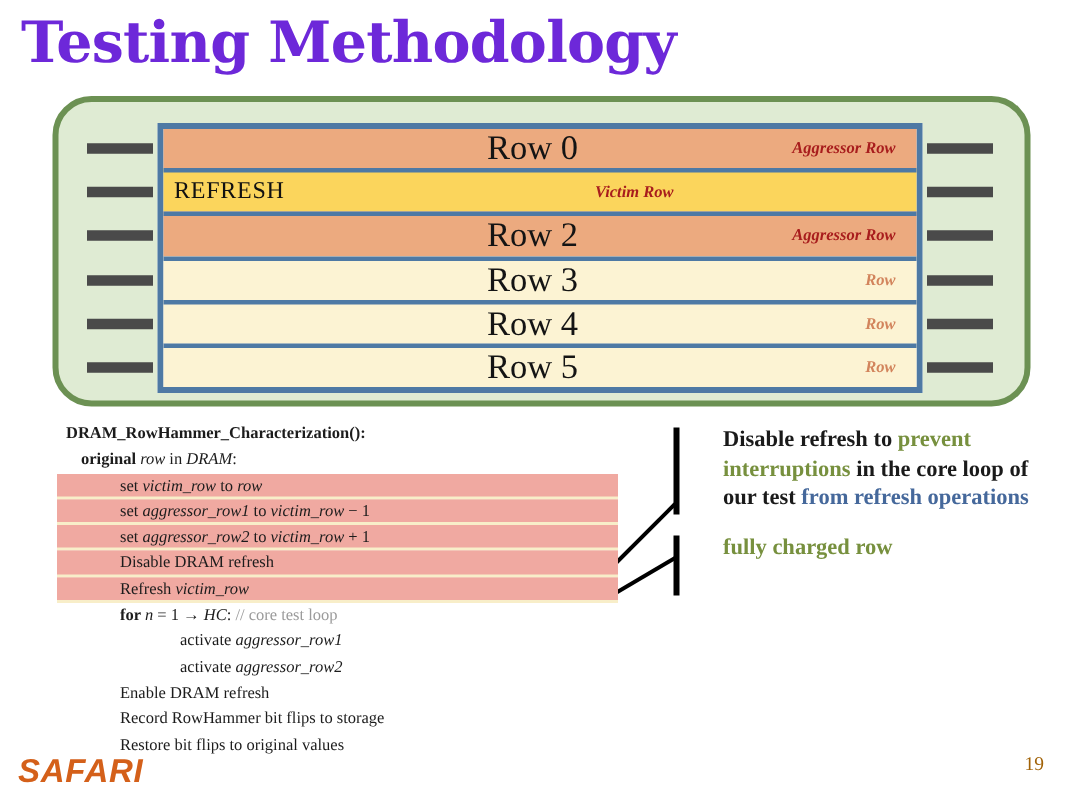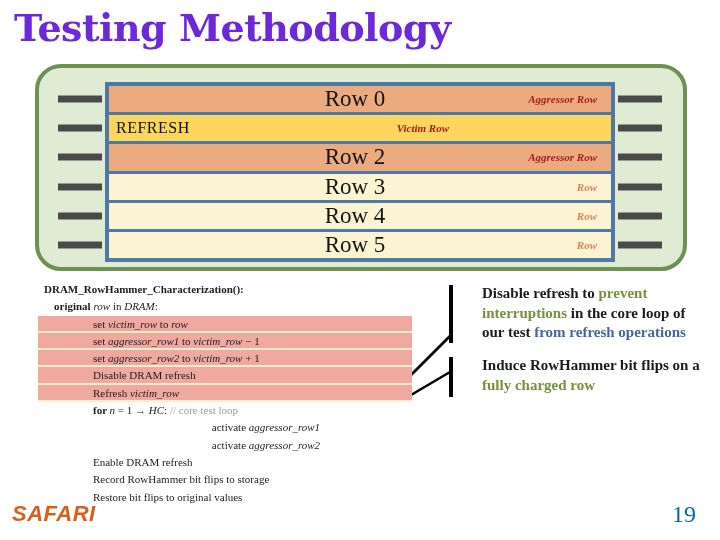--- a/index.html
+++ b/index.html
@@ -38,40 +38,40 @@
   .row-prefix { font-size:16px; color:#111; padding-left:7px; letter-spacing:0.5px; white-space:nowrap; }
   .row-name   { font-size:23px; color:#141414; text-align:center; white-space:nowrap; }
   .row-role   { font-size:11px; font-weight:bold; font-style:italic; text-align:right; padding-right:14px; white-space:nowrap; }
   .aggressor .row-role, .victim .row-role { color:#a81d1d; }
   .normal .row-role { color:#d2845c; }
   
   .code-block { position:absolute; left:38px; top:281px; width:374px; font-size:11px; color:#1c1c1c; }
   .code-line { position:relative; width:374px; height:17.3px; line-height:17.3px; white-space:nowrap; }
   .code-line.hl { background:var(--pink); border-bottom:2px solid #f8eec9; }
   .ind0 { padding-left:6px; } .ind1 { padding-left:16px; }
-  .ind2 { padding-left:55px; } .ind3 { padding-left:82px;text-align:center; }
+  .ind2 { padding-left:42px; } .ind3 { padding-left:82px; }
   .sb { font-weight:bold; } .si { font-style:italic; }
   .sc { color:#9b9b9b; }
   
   .connectors { position:absolute; left:0; top:0; width:720px; height:540px; pointer-events:none; }
   
   .callout { position:absolute; }
   .callout-bar { position:absolute; left:0; top:1px; width:4px; background:#000; }
   .callout-text { position:absolute; left:9px; top:0; font-size:15px; font-weight:bold; line-height:19.5px;margin-left:24px; }
   .callout-line { white-space:nowrap; }
   .c-black { color:#1a1a1a; } .c-green { color:var(--accent-green); } .c-blue { color:var(--accent-blue); }
   #callout-0 { left:449px; top:284px; } #callout-0 .callout-bar { height:58px; }
   #callout-1 { left:449px; top:356px; } #callout-1 .callout-bar { height:40px; }
   
   .logo {
     position:absolute; left:12px; top:501px;
     font-family:"Liberation Sans", sans-serif; font-weight:bold; font-style:italic;
     font-size:22px; letter-spacing:0.5px; color:var(--logo-orange);
   }
-  .page-num { position:absolute; right:24px; top:501px; font-size:24px; color:#0369a1; }
+  .page-num { position:absolute; right:24px; top:501px; font-size:13px; color:#a16207; }
 </style>
 </head>
 <body style="--green-fill: #dfebd3; --green-border: #6c9153; --table-border: #4e79a4; --salmon: #ecaa7f; --yellow: #fbd55c; --cream: #fcf3d3; --pink: #f0a9a1; --accent-green: #77903e; --accent-blue: #45689b; --logo-orange: #d4601a;">
 
 <h1 class="title">Testing Methodology</h1>
 
 <div class="green-box"></div>
 
 <div class="dram-table" id="dram-table">
     <div class="dram-row aggressor">
@@ -130,19 +130,18 @@
   <div class="callout-bar"></div>
   <div class="callout-text">
       <div class="callout-line"><span class="c-black">Disable refresh to </span><span class="c-green">prevent</span></div>
       <div class="callout-line"><span class="c-green">interruptions</span><span class="c-black"> in the core loop of</span></div>
       <div class="callout-line"><span class="c-black">our test </span><span class="c-blue">from refresh operations</span></div>
     </div>
 </div>
 <div class="callout" id="callout-1">
   <div class="callout-bar"></div>
   <div class="callout-text">
-      <div class="callout-line"><span class="c-black">Induce RowHammer bit flips on a</span></div>
       <div class="callout-line"><span class="c-green">fully charged row</span></div>
     </div>
 </div>
 
 <div class="logo">SAFARI</div>
 <div class="page-num">19</div>
 
 </body></html>

